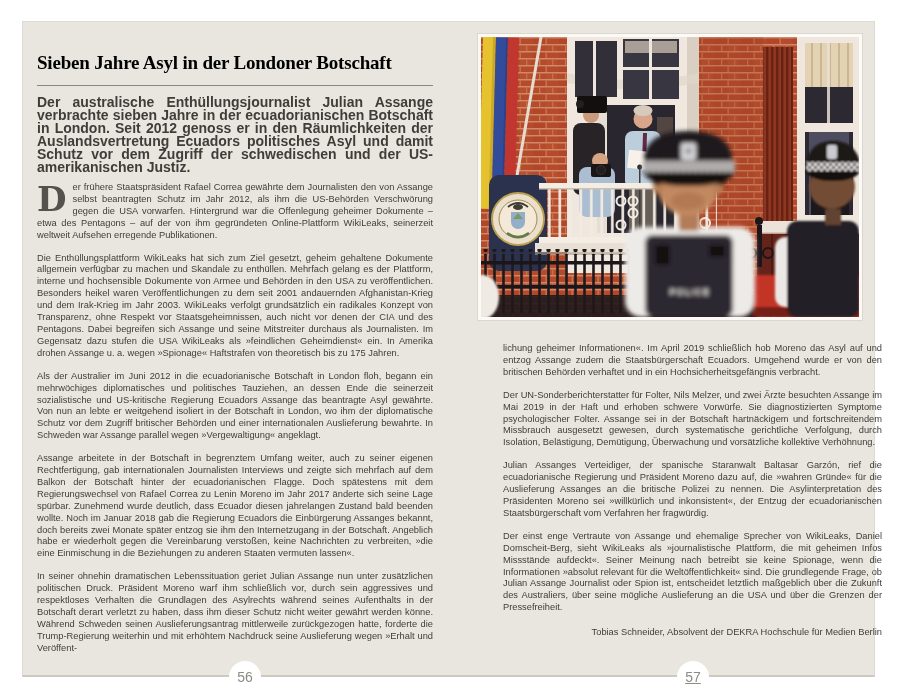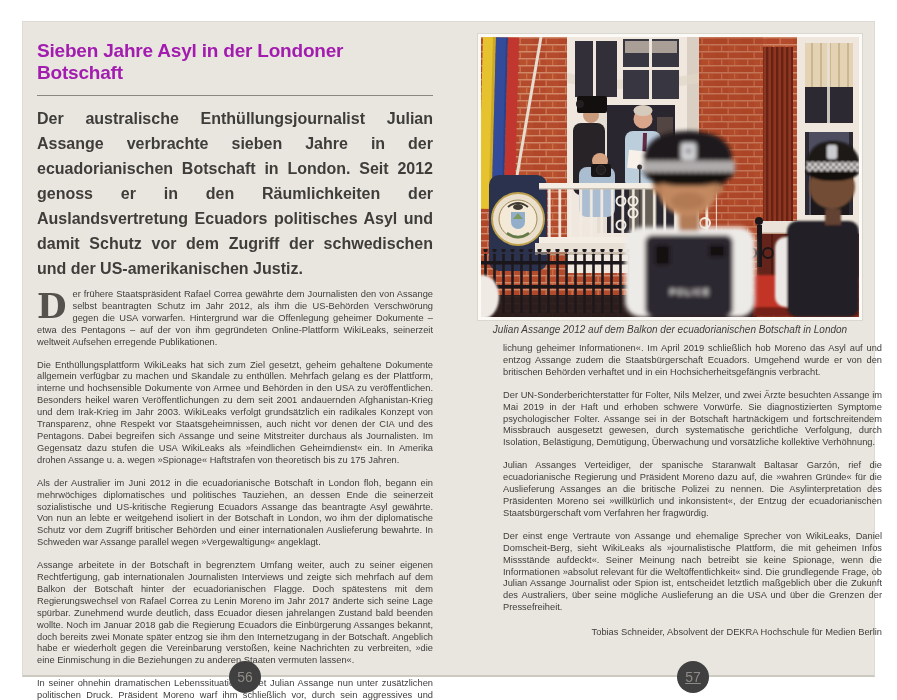--- a/index.html
+++ b/index.html
@@ -7,26 +7,26 @@
     width:897px;height:700px;position:relative;background:#ffffff;
     font-family:"Liberation Sans",sans-serif;overflow:hidden;
   }
   .paper{
     position:absolute;left:22px;top:21px;width:853px;height:656px;
     background:#e9e6df;border:1px solid #dedbd2;border-bottom:2px solid #ccc9c0;
     box-sizing:border-box;
   }
   .col-left{position:absolute;left:14px;top:12px;width:396px;}
   .page-title{
-    font-family:Liberation Sans, sans-serif;font-weight:bold;
-    font-size:19px;color:#a21caf;margin:6px 0 0 0;letter-spacing:-0.2px;
+    font-family:Liberation Serif, serif;font-weight:bold;
+    font-size:19px;color:#000000;margin:18px 0 0 0;letter-spacing:-0.2px;
   }
   .title-rule{border:none;border-top:1px solid #8a877f;margin:11px 0 0 0;}
   .intro{
-    font-size:16px;line-height:25px;font-weight:bold;color:#3e3d3a;
+    font-size:14px;line-height:13px;font-weight:bold;color:#3e3d3a;
     text-align:justify;margin:10px 0 8px 0;
   }
   .body-p{
     font-size:9.3px;line-height:11.9px;color:#3e3d3a;text-align:justify;
     margin:0 0 11px 0;hyphens:auto;-webkit-hyphens:auto;
   }
   .dropcap{
     float:left;font-family:"DejaVu Serif","Liberation Serif",serif;font-weight:bold;
     font-size:34px;line-height:30px;color:#55524d;padding:2px 6px 0 0;
   }
@@ -38,21 +38,21 @@
   .caption{
     position:absolute;left:455px;top:302px;width:384px;
     font-size:10px;font-style:italic;color:#3e3d3a;text-align:center;
   }
   .col-right{position:absolute;left:480px;top:321px;width:379px;}
   .byline{
     font-size:9.3px;color:#3e3d3a;text-align:right;margin:13px 0 13px 0;
   }
   .pagenum{
     position:absolute;width:32px;height:32px;border-radius:50%;
-    background:#404040;color:#8d8b86;font-size:14px;
+    background:#ffffff;color:#8d8b86;font-size:14px;
     display:flex;align-items:center;justify-content:center;
   }
   .pagenum-left{left:206px;top:639px;}
   .pagenum-right{left:654px;top:639px;text-decoration:underline;}
 </style>
 </head>
 <body>
 
 <div class="paper">
 
@@ -267,21 +267,20 @@
         <path d="M326,122 q6,-18 26,-18 q20,0 26,18 l0,5 h-52 Z" fill="#121218"></path>
         <rect x="346" y="108" width="10" height="14" rx="2" fill="#c9ced4"></rect>
         <rect x="325" y="125" width="54" height="9" fill="url(#checker)"></rect>
         <path d="M325,134 h54 q-4,10 -27,10 q-23,0 -27,-10 Z" fill="#0a0a0e"></path>
       </g>
 
       <rect width="378" height="280" fill="#ff7a3c" opacity="0.03"></rect>
     </svg>
   </div>
 
-  <div class="caption">Julian Assange 2012 auf dem Balkon der ecuadorianischen Botschaft in London</div>
 
   <div class="col-right">
     <p class="body-p">lichung geheimer Informationen«. Im April 2019 schließlich hob Moreno das Asyl auf und entzog Assange zudem die Staatsbürgerschaft Ecuadors. Umgehend wurde er von den britischen Behörden verhaftet und in ein Hochsicherheitsgefängnis verbracht.</p>
     <p class="body-p">Der UN-Sonderberichterstatter für Folter, Nils Melzer, und zwei Ärzte besuchten Assange im Mai 2019 in der Haft und erhoben schwere Vorwürfe. Sie diagnostizierten Symptome psychologischer Folter. Assange sei in der Botschaft hartnäckigem und fortschreitendem Missbrauch ausgesetzt gewesen, durch systematische gerichtliche Verfolgung, durch Isolation, Belästigung, Demütigung, Überwachung und vorsätzliche kollektive Verhöhnung.</p>
     <p class="body-p">Julian Assanges Verteidiger, der spanische Staranwalt Baltasar Garzón, rief die ecuadorianische Regierung und Präsident Moreno dazu auf, die »wahren Gründe« für die Auslieferung Assanges an die britische Polizei zu nennen. Die Asylinterpretation des Präsidenten Moreno sei »willkürlich und inkonsistent«, der Entzug der ecuadorianischen Staatsbürgerschaft vom Verfahren her fragwürdig.</p>
     <p class="body-p">Der einst enge Vertraute von Assange und ehemalige Sprecher von WikiLeaks, Daniel Domscheit-Berg, sieht WikiLeaks als »journalistische Plattform, die mit geheimen Infos Missstände aufdeckt«. Seiner Meinung nach betreibt sie keine Spionage, wenn die Informationen »absolut relevant für die Weltöffentlichkeit« sind. Die grundlegende Frage, ob Julian Assange Journalist oder Spion ist, entscheidet letztlich maßgeblich über die Zukunft des Australiers, über seine mögliche Auslieferung an die USA und über die Grenzen der Pressefreiheit.</p>
     <p class="byline">Tobias Schneider, Absolvent der DEKRA Hochschule für Medien Berlin</p>
   </div>
 
   <div class="pagenum pagenum-left">56</div>

